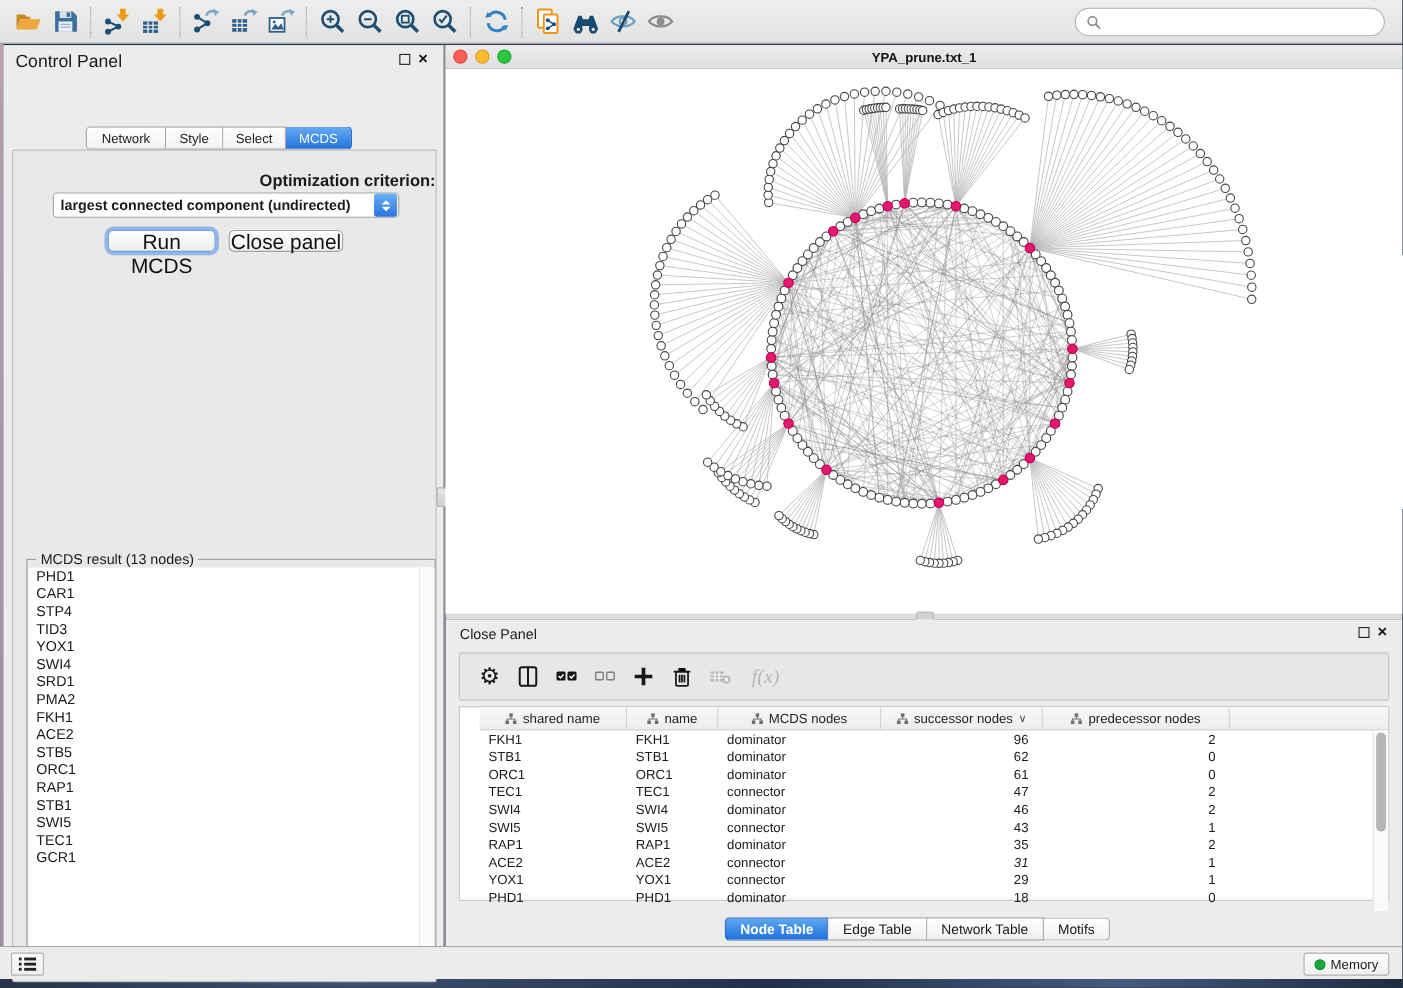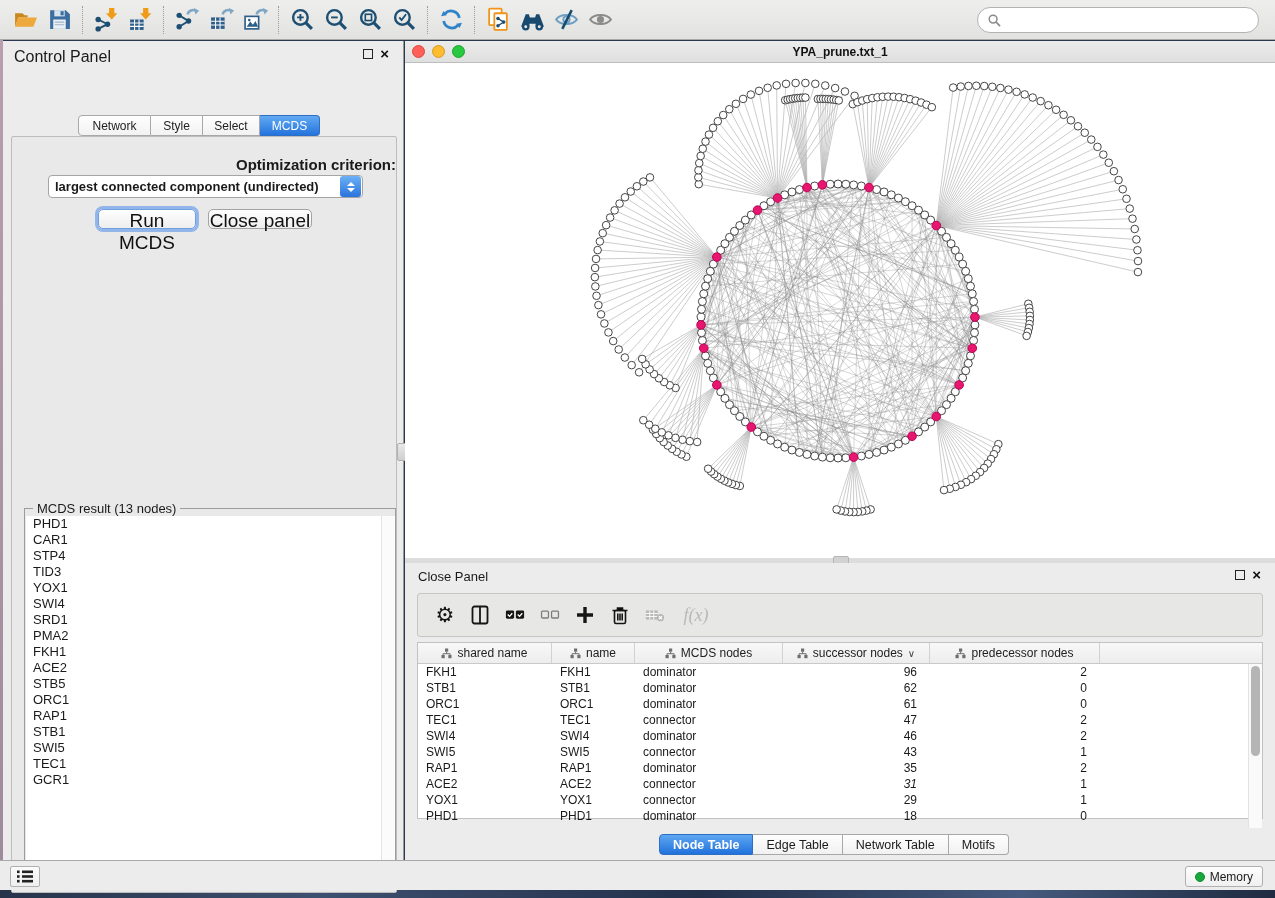--- a/index.html
+++ b/index.html
@@ -75,21 +75,21 @@
   
   .tp { left:405px; top:563px; width:870px; height:297px; background:#ececec; }
   .tp-toolbar { left:12px; top:30px; width:846px; height:44px; background:#e7e7e6; border:1px solid #c6c6c6;
                 border-radius:3px; display:flex; align-items:center; padding-left:12px; gap:5px; }
   .tpicon { width:30px; height:30px; display:flex; align-items:center; justify-content:center; cursor:pointer; color:#161616; }
   .tpicon svg { width:20px; height:20px; }
   .gear-glyph { font-size:21px; line-height:20px; font-family:"DejaVu Sans", sans-serif; }
   .fx { font-family:"Liberation Serif", serif; font-style:italic; font-size:18px; color:#b8b8b8; }
   .disabled { color:#b8b8b8; }
 
-  .table-wrap { left:12px; top:79px; width:846px; height:177px; background:#fff; border:1px solid #c2c2c2; }
+  .table-wrap { left:12px; top:79px; width:846px; height:177px; background:#fff; border:1px solid #c2c2c2;padding-left:18px; }
   .thead { display:flex; height:21px; background:linear-gradient(#f8f8f8,#ededed); border-bottom:1px solid #c9c9c9; }
   .th { display:flex; align-items:center; justify-content:center; gap:5px; font-size:12px; color:#222;
         border-right:1px solid #d2d2d2; height:100%; cursor:pointer; }
   .th svg { flex:none; }
   .sort-chev { font-size:10px; color:#444; }
   .trow { display:flex; height:16px; align-items:center; font-size:12px; }
   .td { padding:0 8px; white-space:nowrap; overflow:hidden; }
   .td.num { text-align:right; padding-right:13px; }
   .tvtrack { position:absolute; right:0; top:21px; width:14px; height:164px; background:#fafafa; border-left:1px solid #e2e2e2; }
   .tvthumb { position:absolute; left:2px; top:2px; width:9px; height:90px; background:#b5b5b5; border-radius:5px; }

